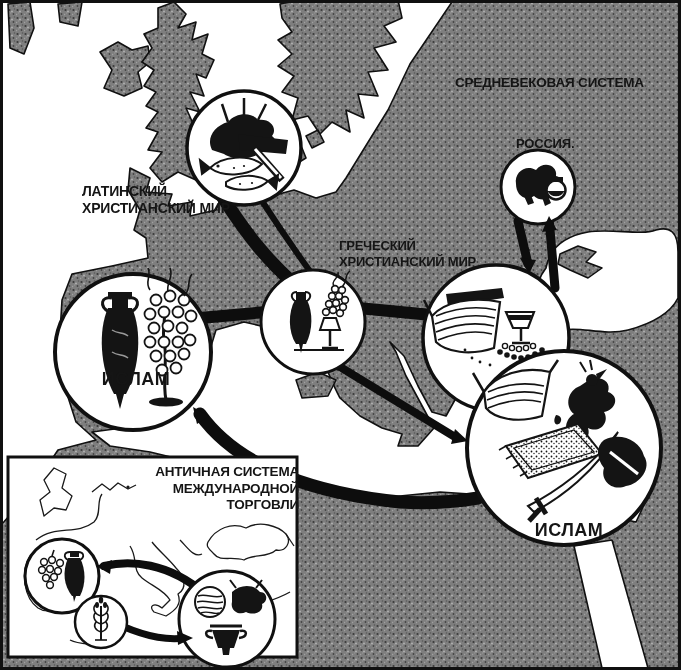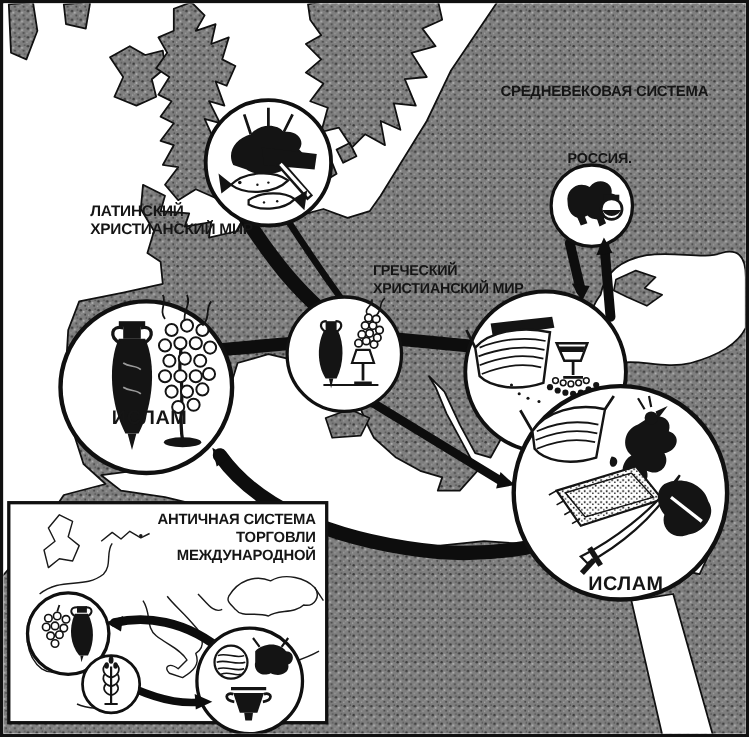--- a/index.html
+++ b/index.html
@@ -339,19 +339,19 @@
 
 <div class="map-label" style="left:336px;top:235px;">
   <span class="ln">ГРЕЧЕСКИЙ</span>
   <span class="ln">ХРИСТИАНСКИЙ МИР</span>
 </div>
 
 <div class="map-label islam-label" style="left:133px;top:368px;">ИСЛАМ</div>
 
 <div class="map-label islam-label" style="left:566px;top:519px;">ИСЛАМ</div>
 
-<div class="map-label inset-title" style="right:391px;top:461px;margin-left:27px;">
+<div class="map-label inset-title" style="right:379px;top:461px;margin-left:27px;">
   <span class="ln">АНТИЧНАЯ СИСТЕМА</span>
+  <span class="ln">МЕЖДУНАРОДНОЙ</span>
   <span class="ln">ТОРГОВЛИ</span>
-  <span class="ln">МЕЖДУНАРОДНОЙ</span>
 </div>
 
 </div>
 
 </body></html>

